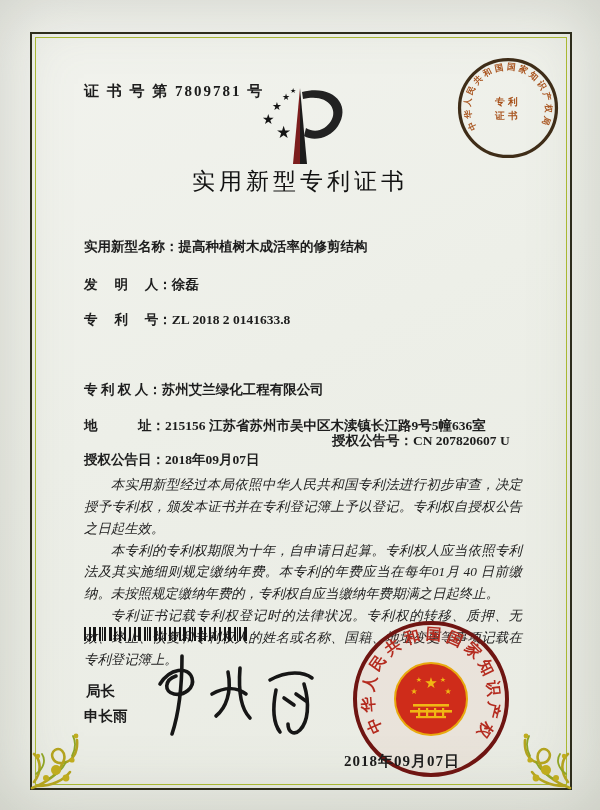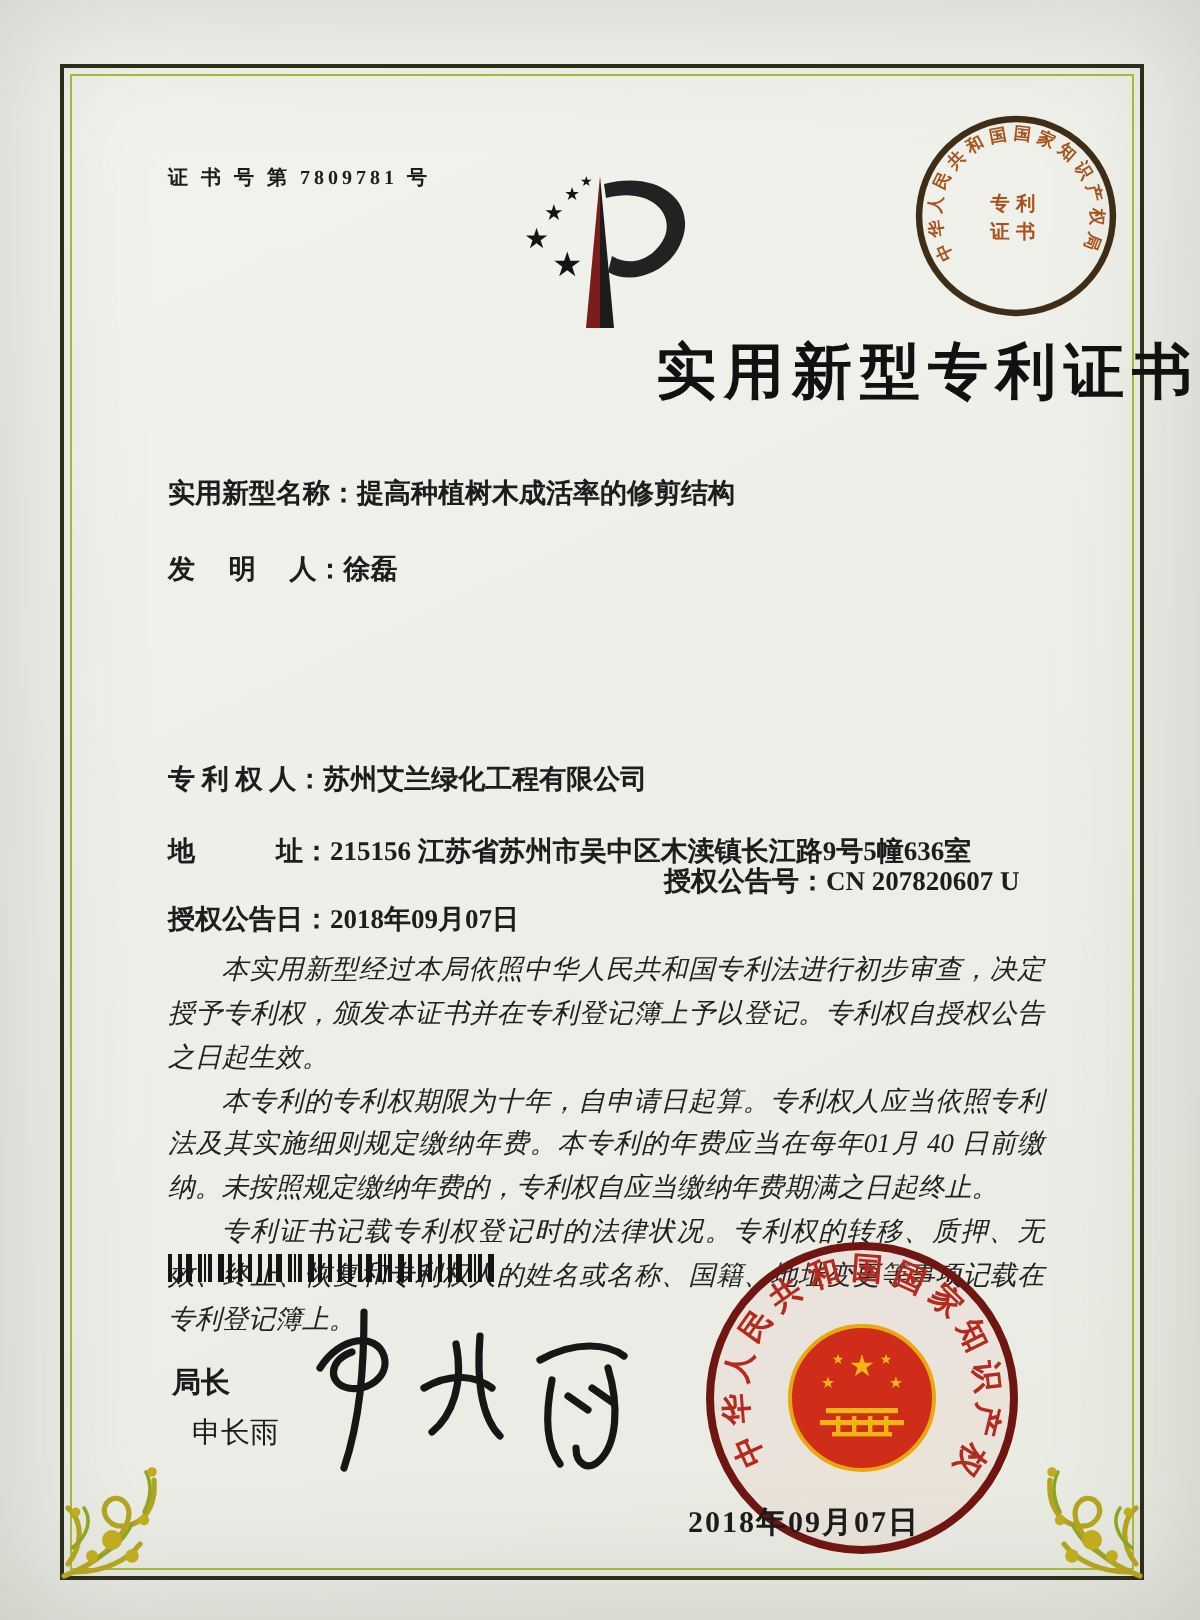--- a/index.html
+++ b/index.html
@@ -11,42 +11,42 @@
   }
   
   .frame-outer{position:absolute;left:30px;top:32px;right:28px;bottom:20px;
     border:2.5px solid #2e2d1c;}
   .frame-inner{position:absolute;left:35px;top:37px;right:33px;bottom:25px;
     border:1.5px solid #a9b832;}
   .corner{position:absolute;width:78px;height:78px;}
   .corner.bl{left:26px;bottom:16px;}
   .corner.br{right:24px;bottom:16px;transform:scaleX(-1);}
   
-  .cert-no{position:absolute;left:84px;top:82px;font-size:10px;font-weight:bold;
+  .cert-no{position:absolute;left:84px;top:82px;font-size:15px;font-weight:bold;
     letter-spacing:2px;text-align:center;}
   .logo{position:absolute;left:238px;top:84px;}
-  .title{position:absolute;left:0;top:166px;width:100%;text-align:right;
-    font-size:30px;font-weight:bold;letter-spacing:4px;color:#111;}
+  .title{position:absolute;left:0;top:166px;width:100%;text-align:center;
+    font-size:23px;font-weight:normal;letter-spacing:4px;color:#111;}
   
   .field{position:absolute;left:84px;font-size:13.5px;font-weight:bold;
     white-space:nowrap;color:#1d1d1d;}
   .f0{top:238px}.f1{top:276px}.f2{top:311px}.f3{top:346px}
   .f4{top:381px}.f5{top:417px}.f6{top:451px}
   .f7{top:432px;left:332px;}
   
   .body-text{position:absolute;left:84px;top:474px;width:438px;
     font-size:13.4px;line-height:1.63;text-align:justify;color:#222;}
   .body-text p{margin:0;text-indent:2em;font-style:italic;font-family:Liberation Serif, serif;}
   
   .barcode{position:absolute;left:84px;top:627px;width:164px;height:14px;
     background:
      repeating-linear-gradient(90deg,#151515 0 2px,transparent 2px 5px),
      repeating-linear-gradient(90deg,#151515 0 1px,transparent 1px 9px);}
   .director-label{position:absolute;left:86px;top:682px;font-size:14.5px;font-weight:bold;}
-  .director-name{position:absolute;left:96px;top:707px;font-size:14.5px;font-weight:normal;}
+  .director-name{position:absolute;left:84px;top:707px;font-size:14.5px;font-weight:bold;}
   .signature{position:absolute;left:142px;top:650px;}
   .seal{position:absolute;left:348px;top:616px;}
   .issue-date{position:absolute;left:344px;top:752px;font-size:15px;font-weight:bold;
     letter-spacing:1px;z-index:5;}
   .stamp{position:absolute;left:452px;top:52px;}
 </style>
 </head>
 <body>
 
 <div class="page">
@@ -101,20 +101,21 @@
     <text x="24" y="40" font-size="14" fill="#141414">★</text>
     <text x="34" y="26" font-size="11" fill="#141414">★</text>
     <text x="44" y="16" font-size="9" fill="#141414">★</text>
     <text x="52" y="9" font-size="7" fill="#141414">★</text>
   </svg>
 
   <div class="title">实用新型专利证书</div>
 
   <div class="field f1"><span>发　 明　 人：</span><span>徐磊</span></div>
   <div class="field f0"><span>实用新型名称：</span><span>提高种植树木成活率的修剪结构</span></div>
+  <div class="field f2"><span>专　 利　 号：</span><span>ZL 2018 2 0141633.8</span></div>
   <div class="field f4"><span>专 利 权 人：</span><span>苏州艾兰绿化工程有限公司</span></div>
   <div class="field f5"><span>地　　　址：</span><span>215156 江苏省苏州市吴中区木渎镇长江路9号5幢636室</span></div>
   <div class="field f6"><span>授权公告日：</span><span>2018年09月07日</span></div>
   <div class="field f7"><span>授权公告号：</span><span>CN 207820607 U</span></div>
 
   <div class="body-text">
     <p>本实用新型经过本局依照中华人民共和国专利法进行初步审查，决定授予专利权，颁发本证书并在专利登记簿上予以登记。专利权自授权公告之日起生效。</p>
     <p>本专利的专利权期限为十年，自申请日起算。专利权人应当依照专利法及其实施细则规定缴纳年费。本专利的年费应当在每年01月 40 日前缴纳。未按照规定缴纳年费的，专利权自应当缴纳年费期满之日起终止。</p>
     <p>专利证书记载专利权登记时的法律状况。专利权的转移、质押、无效、终止、恢复和专利权人的姓名或名称、国籍、地址变更等事项记载在专利登记簿上。</p>
   </div>

